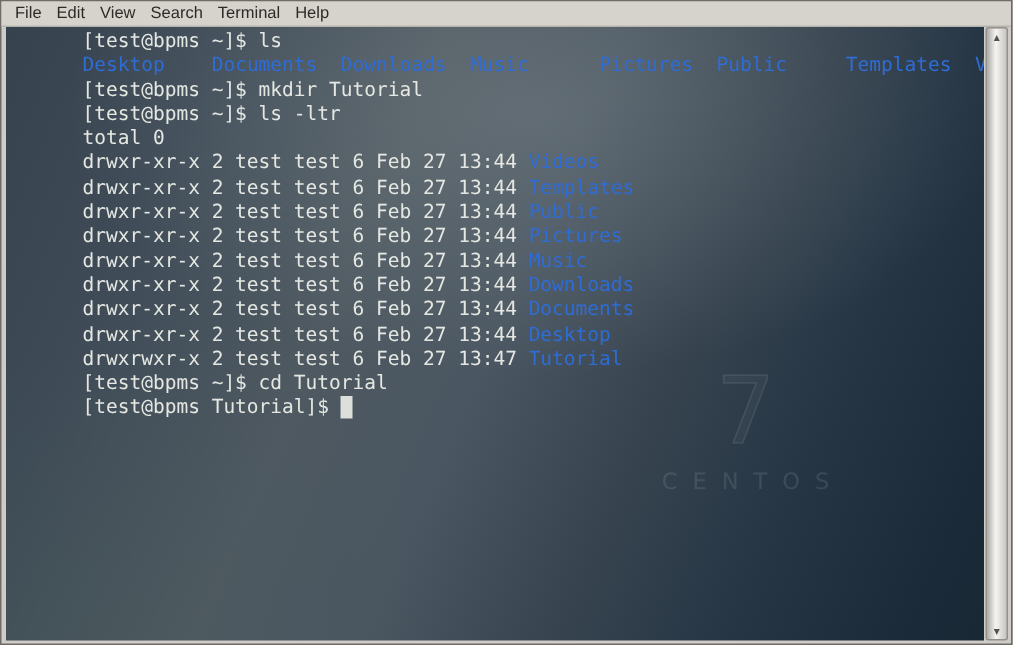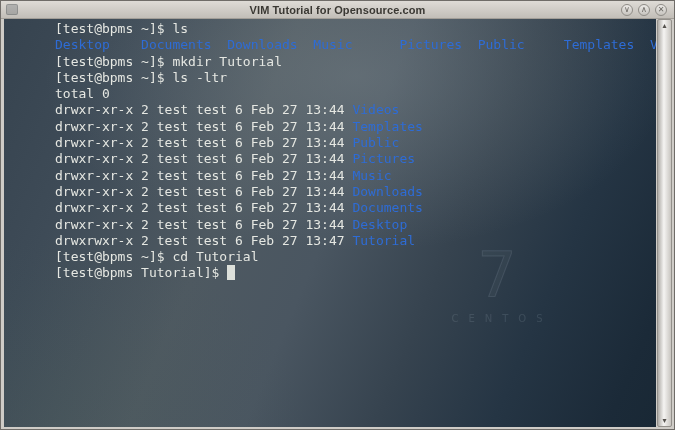--- a/index.html
+++ b/index.html
@@ -65,50 +65,49 @@
   .watermark {
     position:absolute; top:226px; right:74px; width:170px; text-align:center;
     font-family:"DejaVu Sans", sans-serif; pointer-events:none;
   }
   .wm-7 {
     font-size:62px; line-height:60px; font-weight:normal;
     color:rgba(215,232,242,0.045);
     -webkit-text-stroke:1px rgba(215,232,242,0.11);
   }
   .wm-name {
-    margin-top:8px; font-size:10px; letter-spacing:10px; padding-left:10px;
+    margin-top:8px; font-size:15px; letter-spacing:10px; padding-left:10px;
     color:rgba(215,232,242,0.12);
   }
   
   .scrollbar {
     flex:0 0 15px; box-sizing:border-box; margin-left:1px;
     border:1px solid #93908b; border-radius:2px;
     background:linear-gradient(90deg,#aeaba6,#f5f4f2 45%,#c8c5c0);
     display:flex; flex-direction:column; justify-content:space-between; align-items:center;
   }
   .sb-arrow {
     font-size:8px; height:11px; line-height:11px; color:#55524e;
     font-family:"DejaVu Sans", sans-serif; cursor:default;
   }
 </style>
 </head>
 <body>
 
 <div class="window">
 
-  <div class="titlebar">
-    <div class="win-icon"></div>
-    <div class="title">VIM Tutorial for Opensource.com</div>
-    <div class="controls">
-      <div class="ctrl">∨</div>
-      <div class="ctrl">∧</div>
-      <div class="ctrl">✕</div>
-    </div>
+
+  <div class="menubar">
+    <span class="menu-item">File</span>
+    <span class="menu-item">Edit</span>
+    <span class="menu-item">View</span>
+    <span class="menu-item">Search</span>
+    <span class="menu-item">Terminal</span>
+    <span class="menu-item">Help</span>
   </div>
-
 
   <div class="content">
     <div class="screen">
       <div class="watermark">
         <div class="wm-7">7</div>
         <div class="wm-name">CENTOS</div>
       </div>
       <div class="text"><div class="tline"><span class="seg-fg">[test@bpms ~]$ ls</span></div><div class="tline"><span class="seg-dir">Desktop</span><span class="seg-fg">    </span><span class="seg-dir">Documents</span><span class="seg-fg">  </span><span class="seg-dir">Downloads</span><span class="seg-fg">  </span><span class="seg-dir">Music</span><span class="seg-fg">      </span><span class="seg-dir">Pictures</span><span class="seg-fg">  </span><span class="seg-dir">Public</span><span class="seg-fg">     </span><span class="seg-dir">Templates</span><span class="seg-fg">  </span><span class="seg-dir">Videos</span></div><div class="tline"><span class="seg-fg">[test@bpms ~]$ mkdir Tutorial</span></div><div class="tline"><span class="seg-fg">[test@bpms ~]$ ls -ltr</span></div><div class="tline"><span class="seg-fg">total 0</span></div><div class="tline"><span class="seg-fg">drwxr-xr-x 2 test test 6 Feb 27 13:44 </span><span class="seg-dir">Videos</span></div><div class="tline"><span class="seg-fg">drwxr-xr-x 2 test test 6 Feb 27 13:44 </span><span class="seg-dir">Templates</span></div><div class="tline"><span class="seg-fg">drwxr-xr-x 2 test test 6 Feb 27 13:44 </span><span class="seg-dir">Public</span></div><div class="tline"><span class="seg-fg">drwxr-xr-x 2 test test 6 Feb 27 13:44 </span><span class="seg-dir">Pictures</span></div><div class="tline"><span class="seg-fg">drwxr-xr-x 2 test test 6 Feb 27 13:44 </span><span class="seg-dir">Music</span></div><div class="tline"><span class="seg-fg">drwxr-xr-x 2 test test 6 Feb 27 13:44 </span><span class="seg-dir">Downloads</span></div><div class="tline"><span class="seg-fg">drwxr-xr-x 2 test test 6 Feb 27 13:44 </span><span class="seg-dir">Documents</span></div><div class="tline"><span class="seg-fg">drwxr-xr-x 2 test test 6 Feb 27 13:44 </span><span class="seg-dir">Desktop</span></div><div class="tline"><span class="seg-fg">drwxrwxr-x 2 test test 6 Feb 27 13:47 </span><span class="seg-dir">Tutorial</span></div><div class="tline"><span class="seg-fg">[test@bpms ~]$ cd Tutorial</span></div><div class="tline"><span class="seg-fg">[test@bpms Tutorial]$ </span><span class="seg-cursor"> </span></div></div>
     </div>
     <div class="scrollbar">

